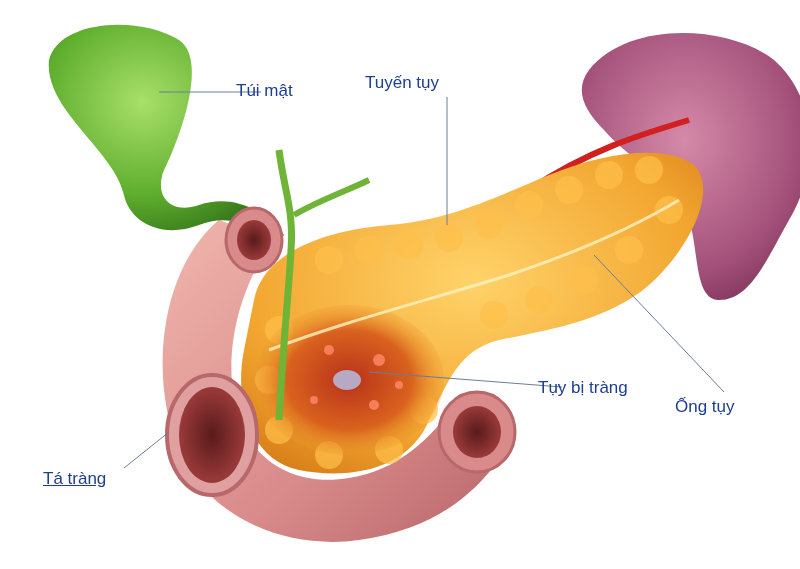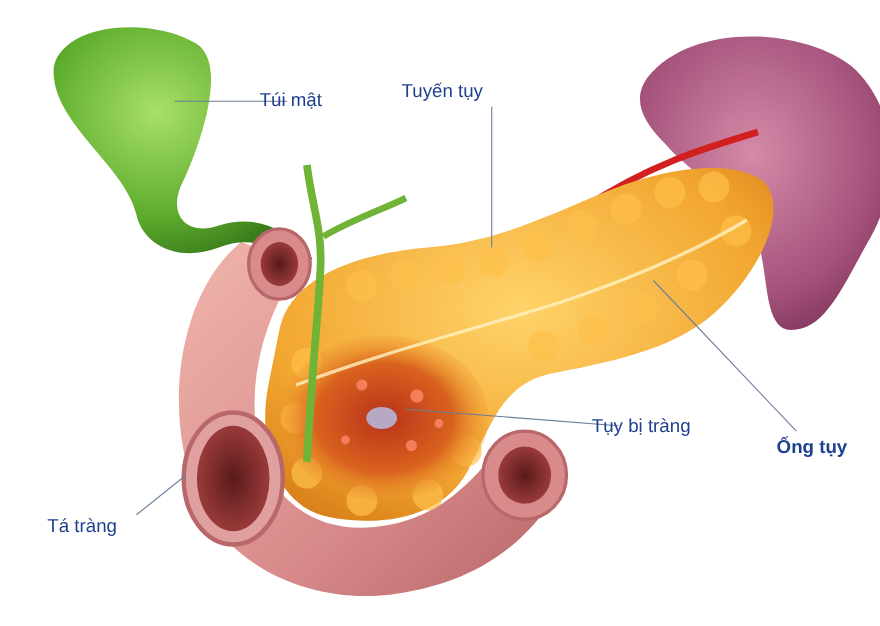--- a/index.html
+++ b/index.html
@@ -104,15 +104,15 @@
       <line x1="418" y1="97" x2="418" y2="225"></line>
       <line x1="340" y1="372" x2="533" y2="387"></line>
       <line x1="565" y1="255" x2="695" y2="392"></line>
       <line x1="140" y1="432" x2="95" y2="468"></line>
     </g>
   </svg>
 
   <div class="label" style="left:236px; top:81px;">Túi mật</div>
   <div class="label" style="left:350px; top:73px;margin-left:15px;">Tuyến tụy</div>
   <div class="label" style="left:538px; top:378px;">Tụy bị tràng</div>
-  <div class="label" style="left:706px; top:397px;font-weight:bold;">Ống tụy</div>
-  <div class="label" style="left:43px; top:469px;">Tá tràng</div>
+  <div class="label" style="left:675px; top:397px;">Ống tụy</div>
+  <div class="label" style="left:43px; top:469px;text-decoration:underline;">Tá tràng</div>
 </div>
 
 </body></html>

